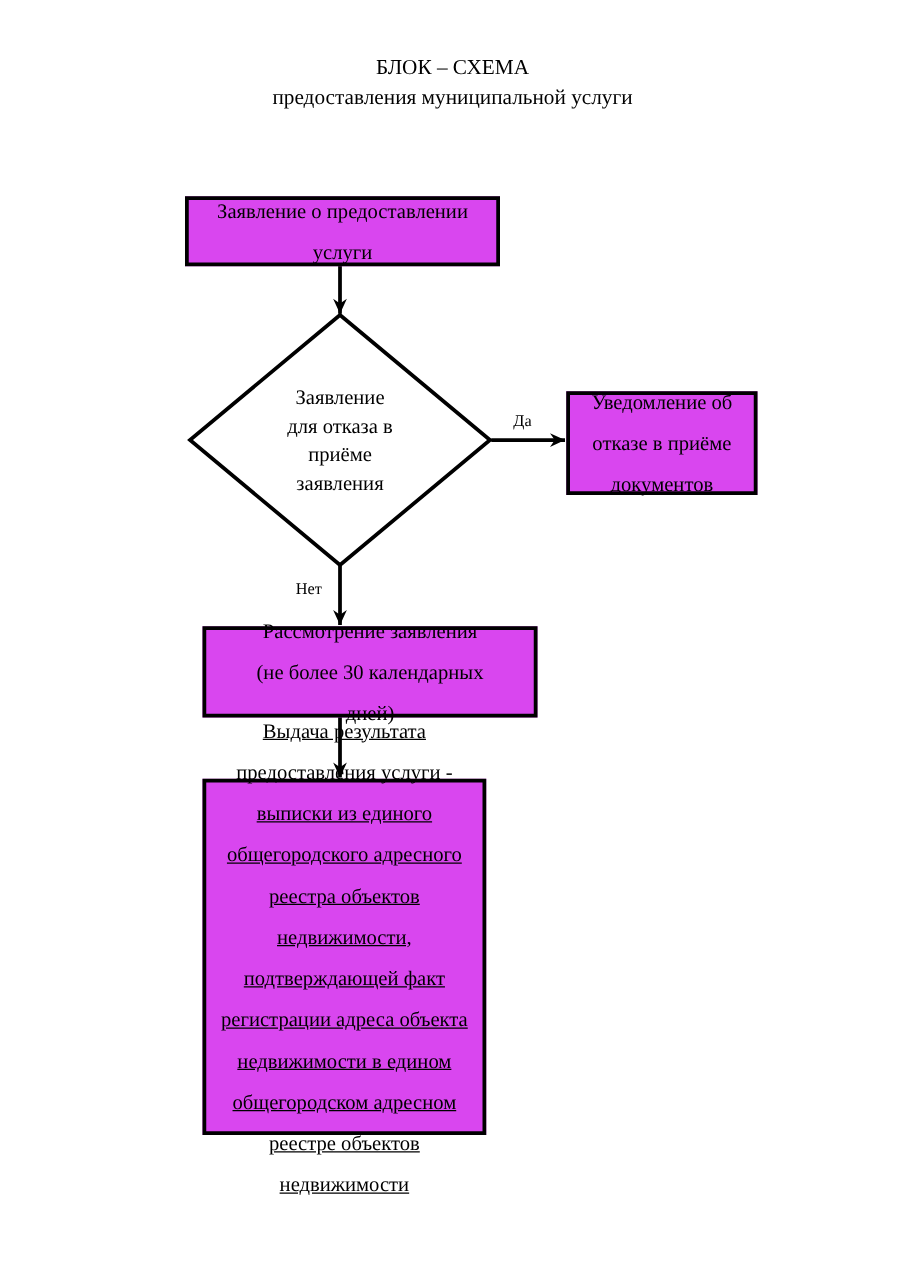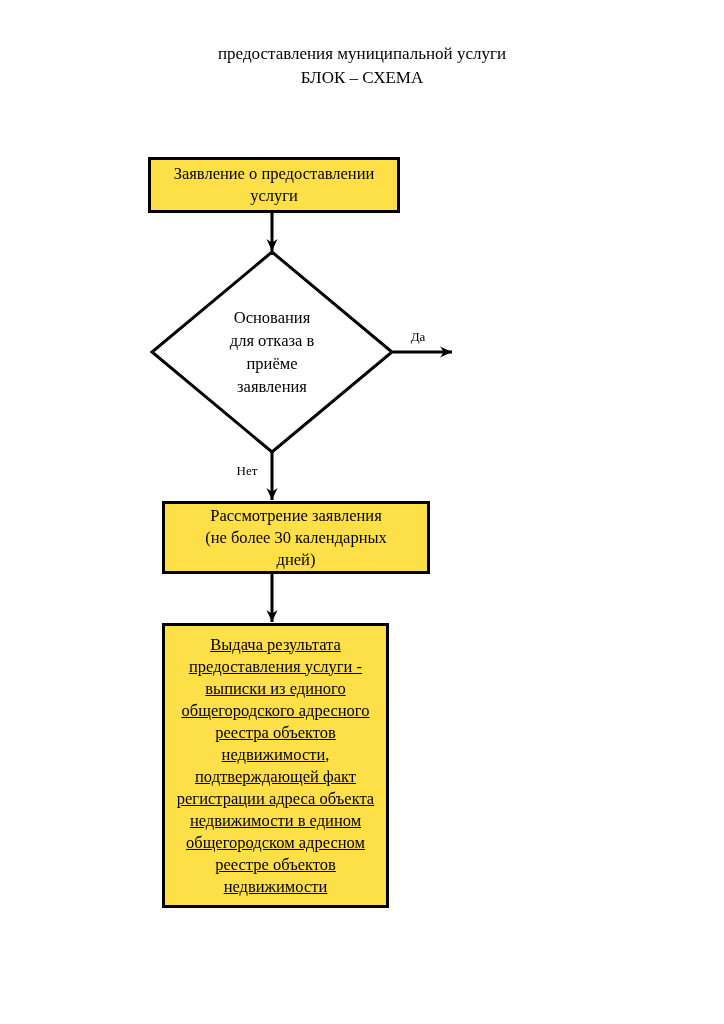--- a/index.html
+++ b/index.html
@@ -40,28 +40,28 @@
     fill: #ffffff;
     stroke: #000000;
     stroke-width: 3;
     stroke-linejoin: miter;
   }
   
   .node {
     position: absolute;
     box-sizing: border-box;
     border: 3px solid #000000;
-    background: #fde047;
+    background: #d946ef;
     display: flex;
     align-items: center;
     justify-content: center;
     text-align: center;
     white-space: pre-line;
     font-size: 16.5px;
-    line-height: 22px;
+    line-height: 33px;
   }
   .node-application { left: 148px; top: 157px; width: 252px; height: 56px; }
   .node-refusal     { left: 453px; top: 313px; width: 153px; height: 83px; }
   .node-review      { left: 162px; top: 501px; width: 268px; height: 73px; }
   .node-result      { left: 162px; top: 623px; width: 227px; height: 285px; text-decoration: underline; }
   
   .diamond-label {
     position: absolute;
     left: 192px;
     top: 306px;
@@ -80,45 +80,48 @@
   }
   .edge-label-yes { left: 398px; top: 327px; width: 40px; }
   .edge-label-no  { left: 222px; top: 461px; width: 50px; }
 </style>
 </head>
 <body>
 
 <div class="page">
 
   <div class="title">
+    <div>БЛОК – СХЕМА</div>
     <div>предоставления муниципальной услуги</div>
-    <div>БЛОК – СХЕМА</div>
   </div>
 
   <svg class="connectors" width="724" height="1024" viewBox="0 0 724 1024">
     <defs>
       <marker id="arrowhead" markerUnits="userSpaceOnUse" markerWidth="14" markerHeight="13" refX="13" refY="6.5" orient="auto">
         <path d="M1,1 L13,6.5 L1,12 L4.8,6.5 Z" fill="#000000"></path>
       </marker>
     </defs>
     <line x1="272" y1="209" x2="272" y2="251" marker-end="url(#arrowhead)"></line>
     <polygon class="shape" points="272,252 392,352 272,452 152,352"></polygon>
     <line x1="393" y1="352" x2="452" y2="352" marker-end="url(#arrowhead)"></line>
     <line x1="272" y1="452" x2="272" y2="500" marker-end="url(#arrowhead)"></line>
     <line x1="272" y1="572" x2="272" y2="622" marker-end="url(#arrowhead)"></line>
   </svg>
 
   <div class="node node-application">Заявление о предоставлении
 услуги</div>
 
-  <div class="diamond-label">Основания
+  <div class="diamond-label">Заявление
 для отказа в
 приёме
 заявления</div>
 
+  <div class="node node-refusal">Уведомление об
+отказе в приёме
+документов</div>
 
   <div class="node node-review">Рассмотрение заявления
 (не более 30 календарных
 дней)</div>
 
   <div class="node node-result">Выдача результата
 предоставления услуги -
 выписки из единого
 общегородского адресного
 реестра объектов

